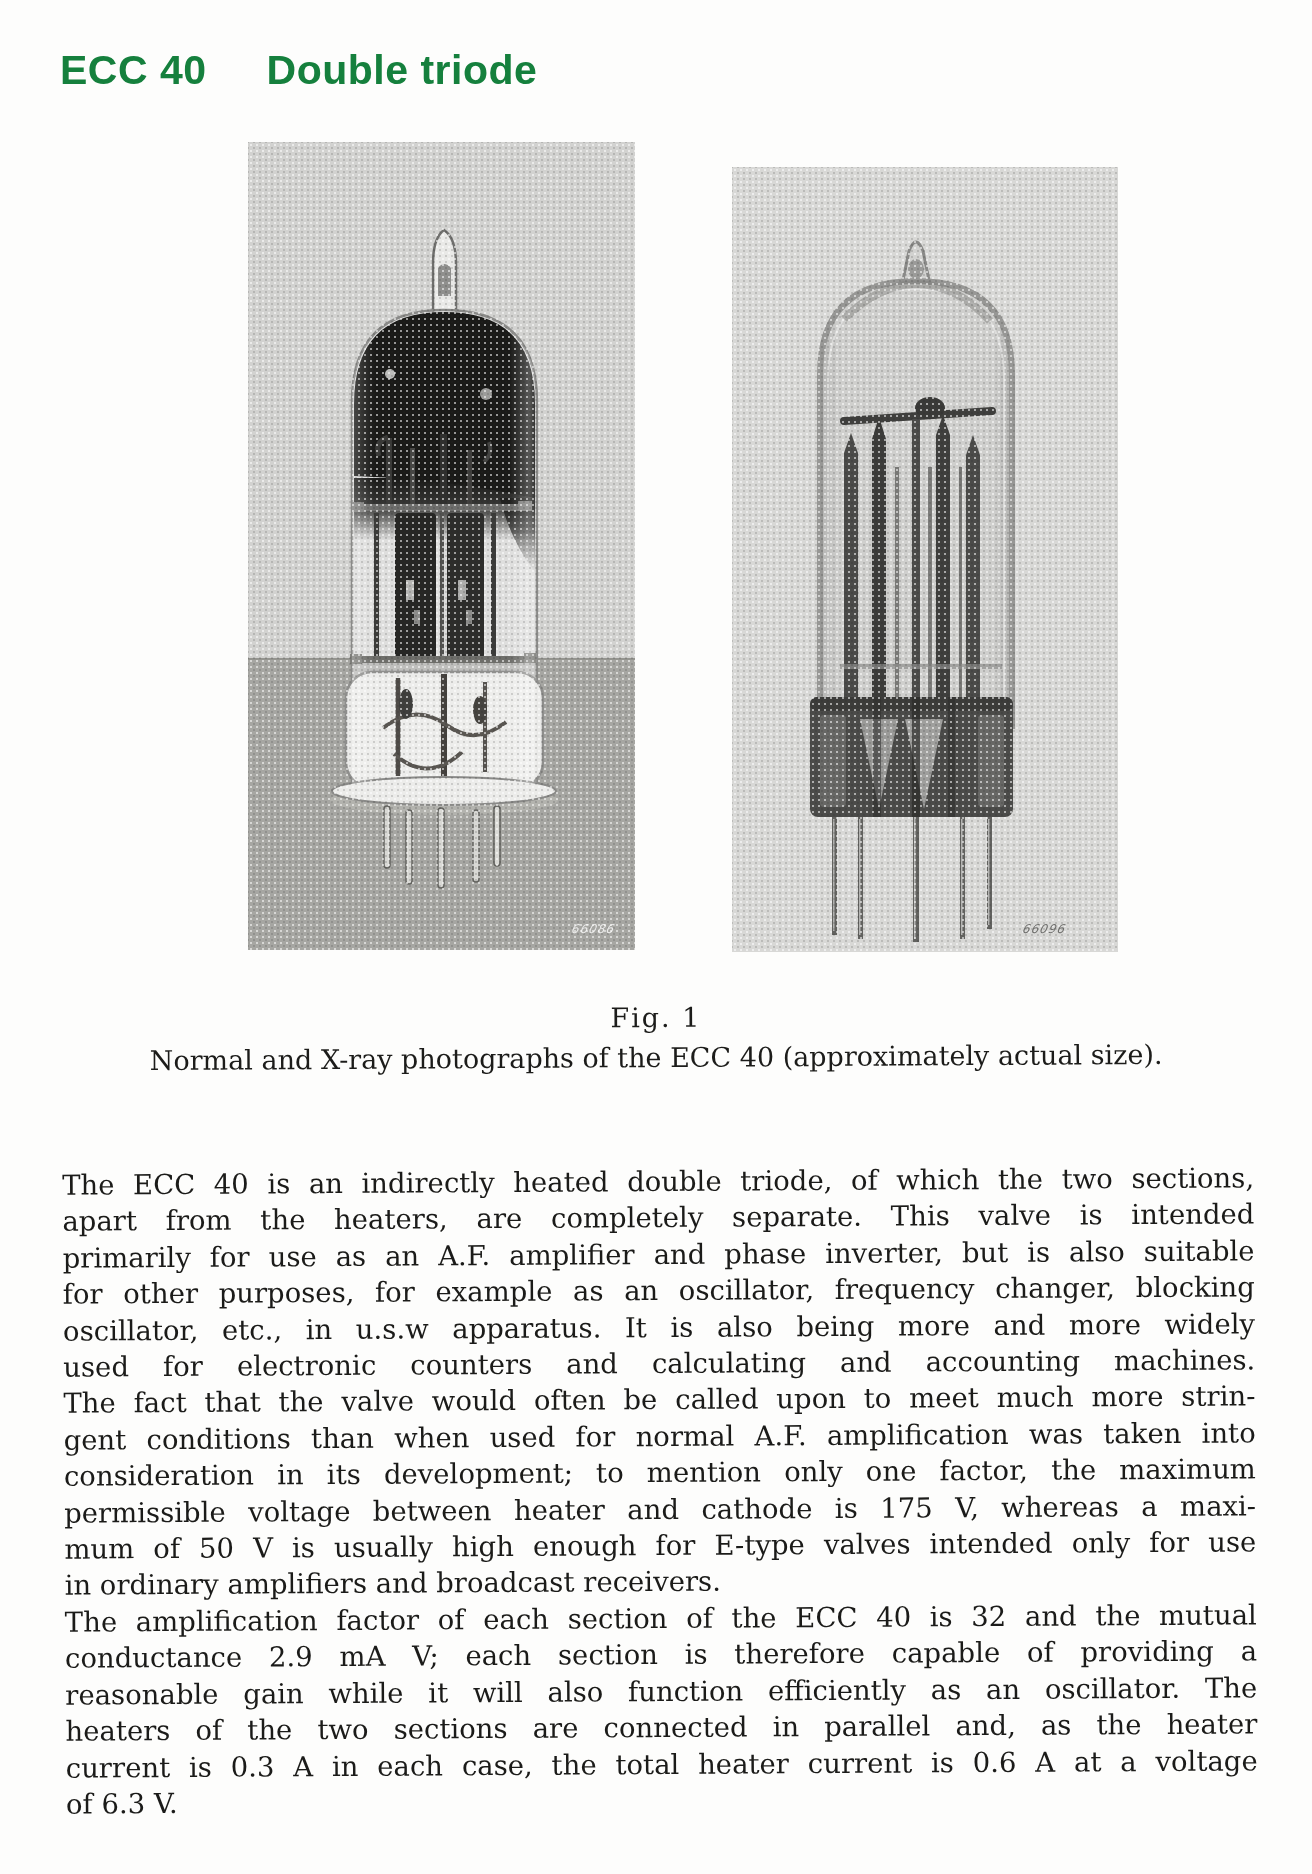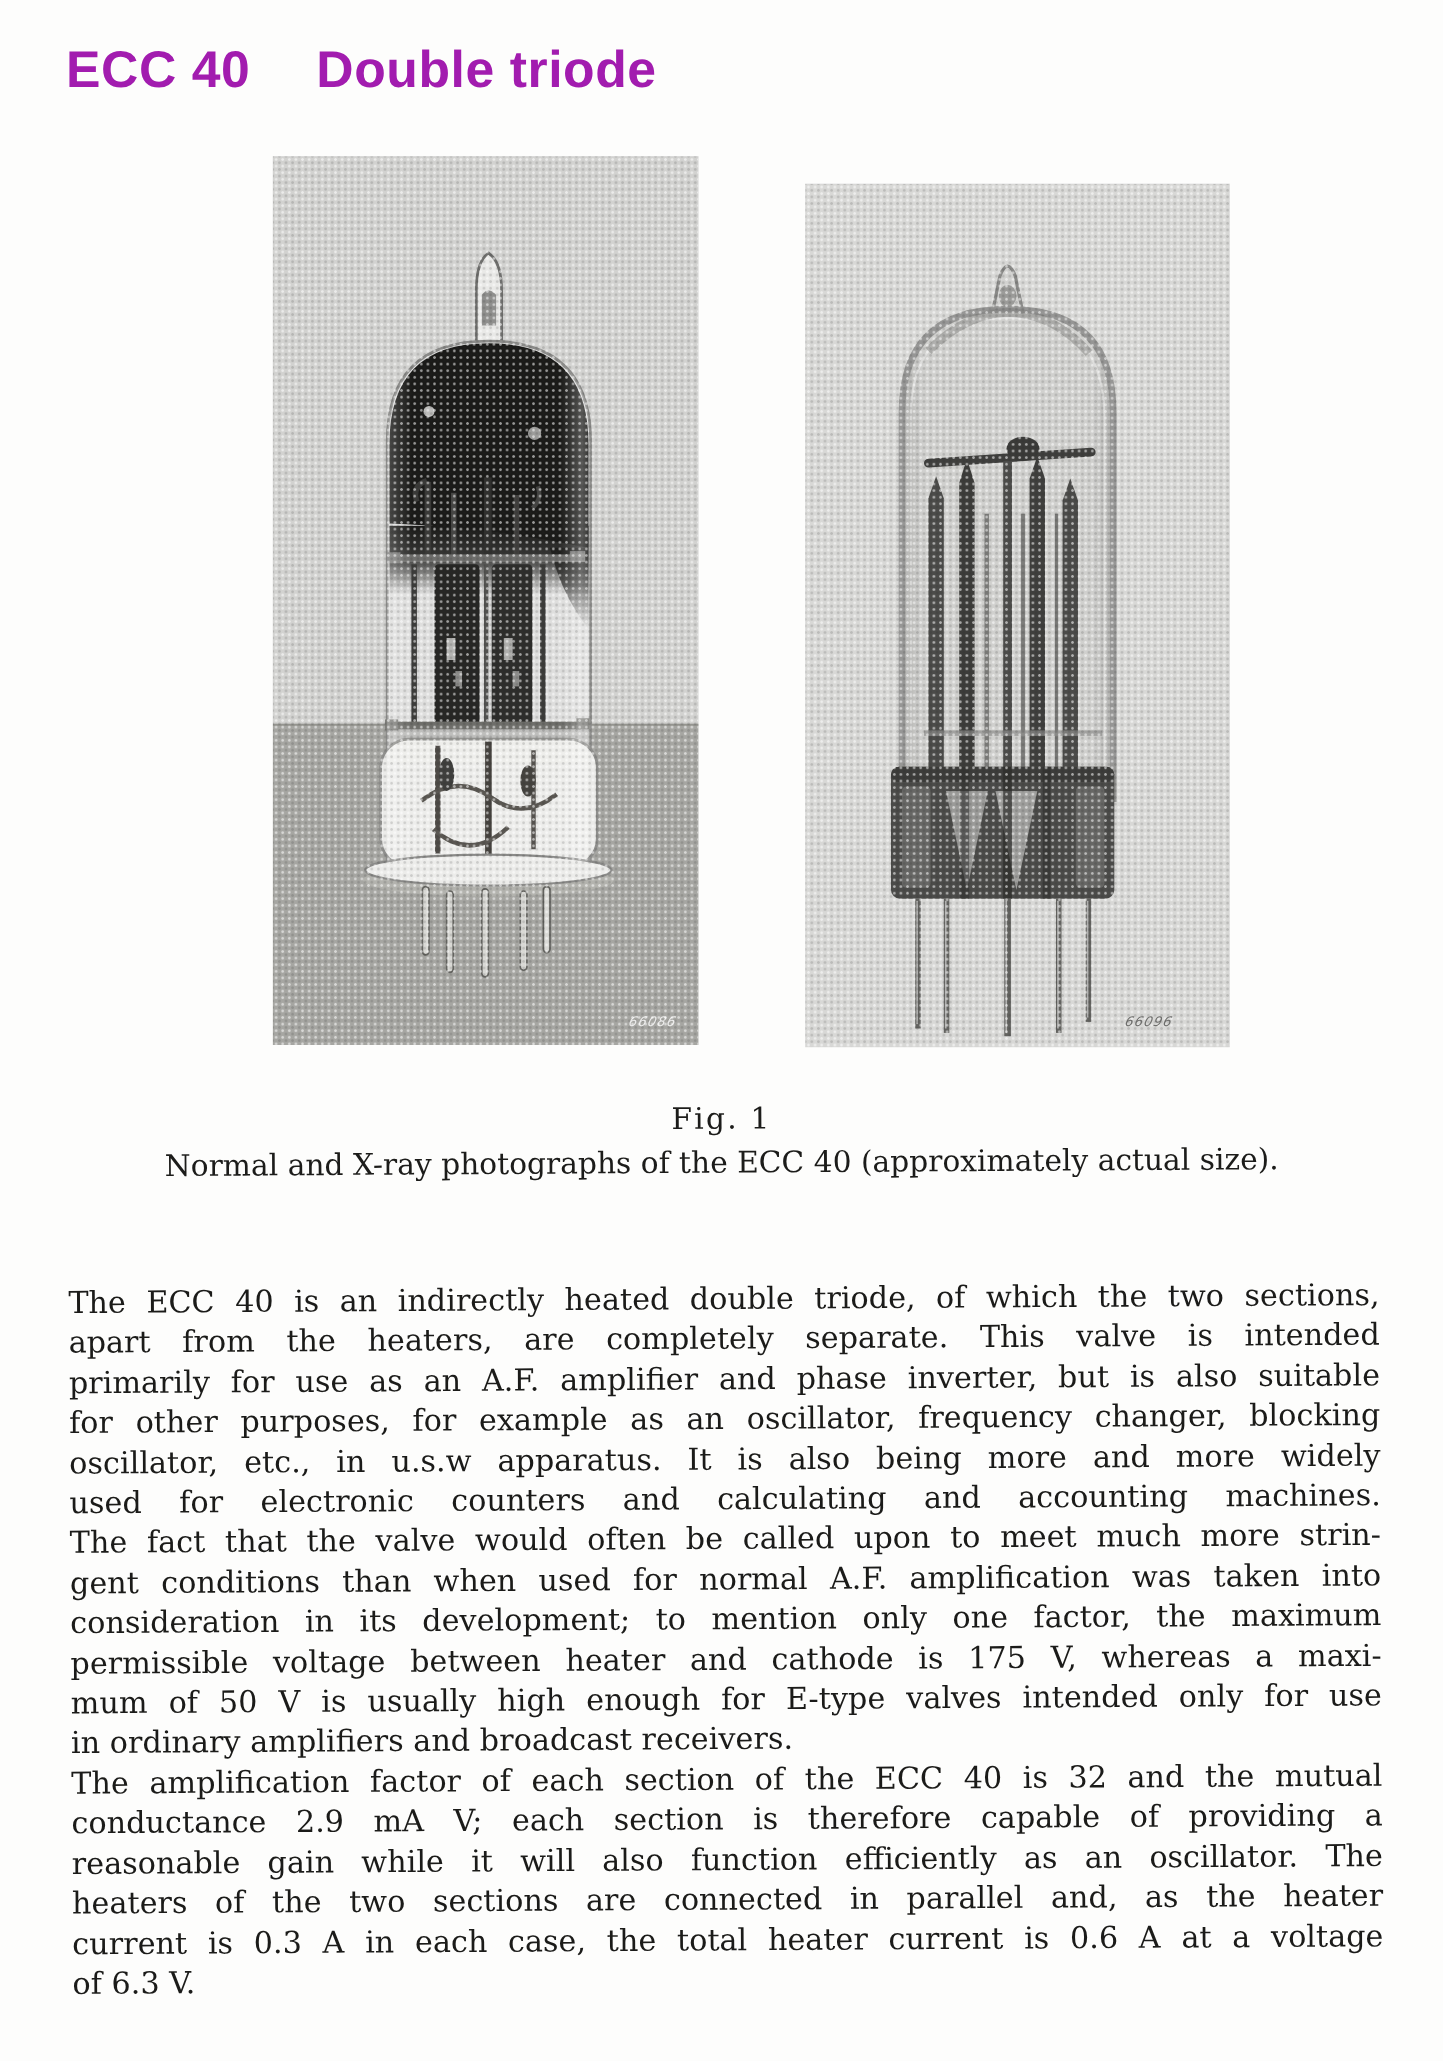--- a/index.html
+++ b/index.html
@@ -8,24 +8,24 @@
     background:#fdfdfc;
     font-family:"DejaVu Serif","Liberation Serif",serif;
     color:#1a1a18;
     position:relative;
     overflow:hidden;
   }
   .page{position:absolute;inset:0;}
 
   
   .title{
-    position:absolute;left:60px;top:4px;
+    position:absolute;left:60px;top:20px;
     font-family:"Liberation Sans","DejaVu Sans",sans-serif;
-    font-weight:800;font-size:47px;letter-spacing:0.5px;
-    color:#a21caf;white-space:nowrap;
+    font-weight:800;font-size:41px;letter-spacing:0.5px;
+    color:#15803d;white-space:nowrap;
   }
   .title .gap{display:inline-block;width:60px;}
 
   
   .photo{
     position:absolute;overflow:hidden;
   }
   .photo::after{
     content:"";position:absolute;inset:0;pointer-events:none;
     background-image:

